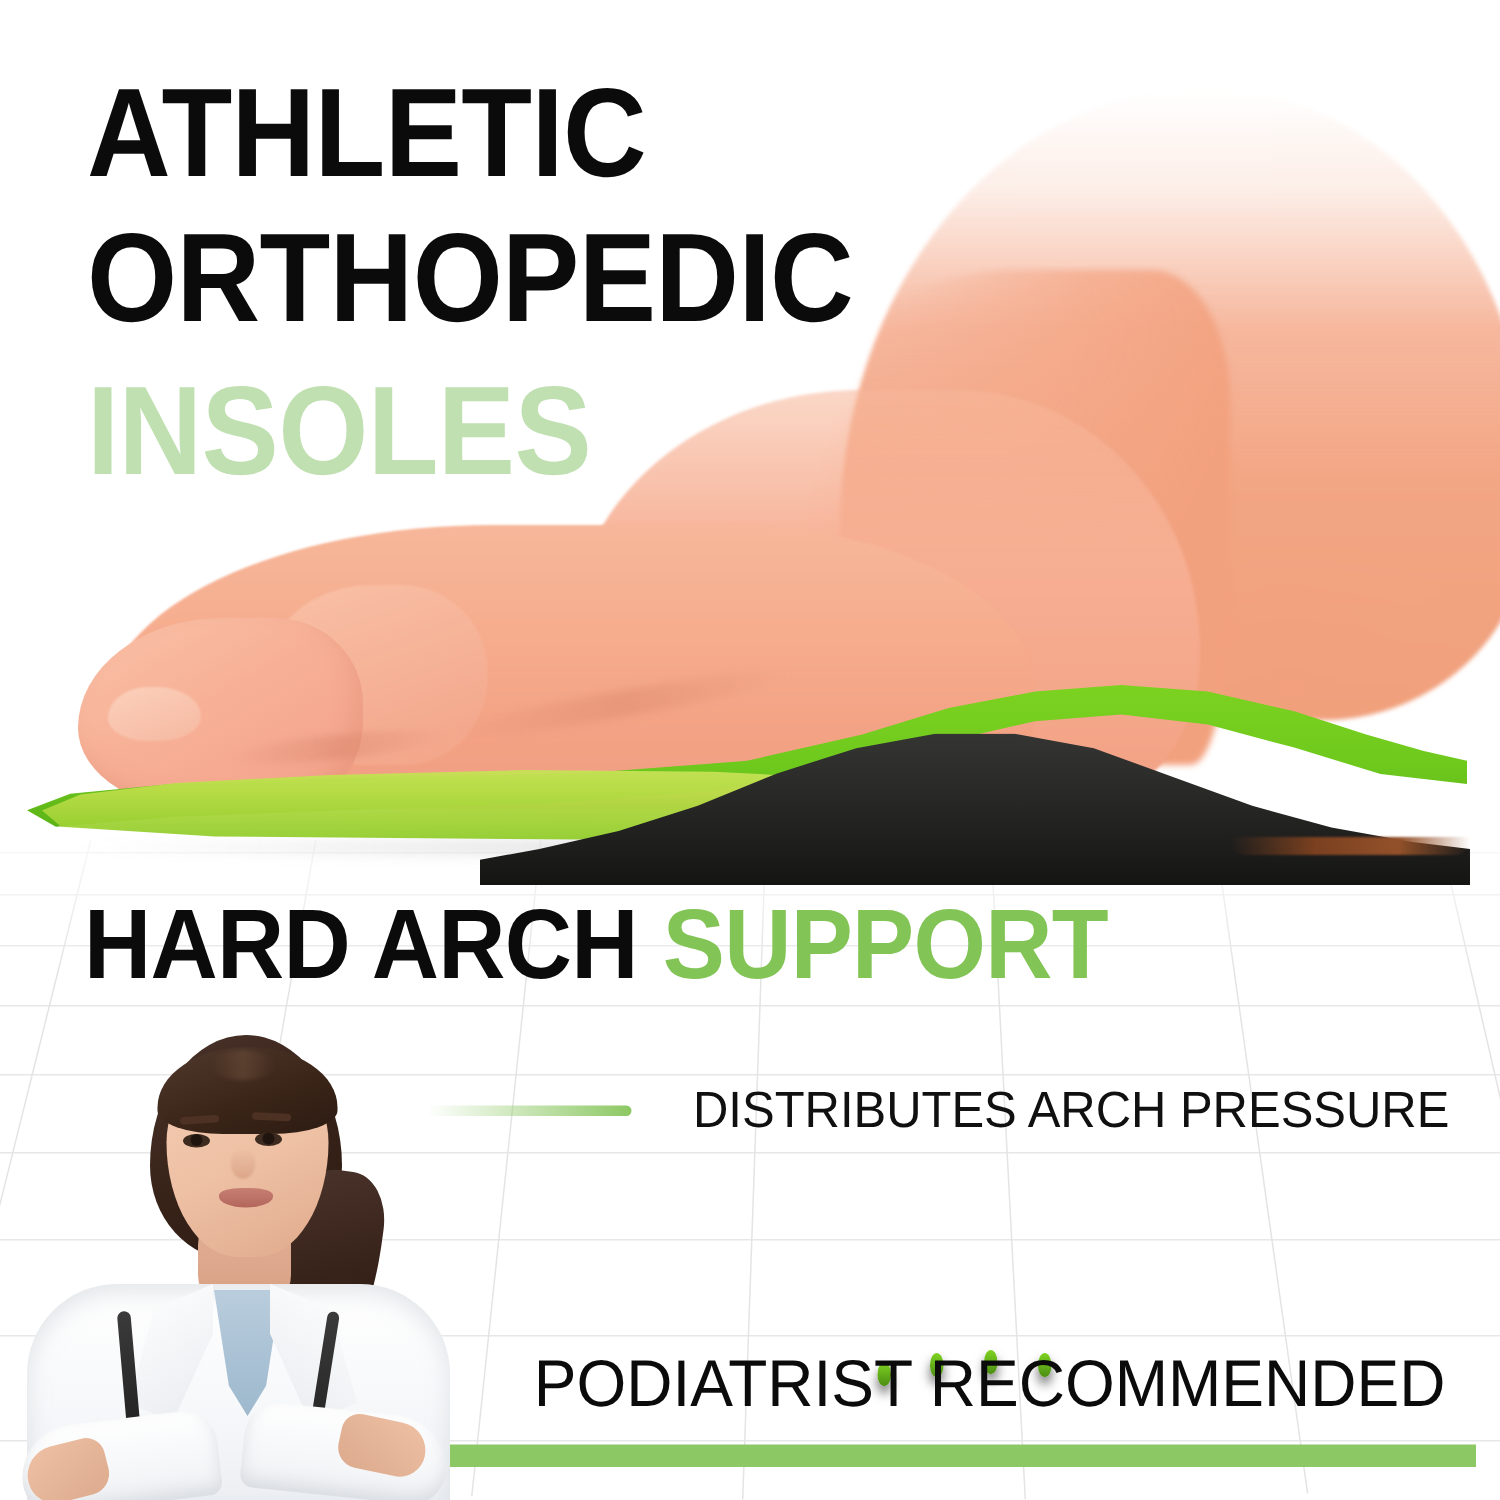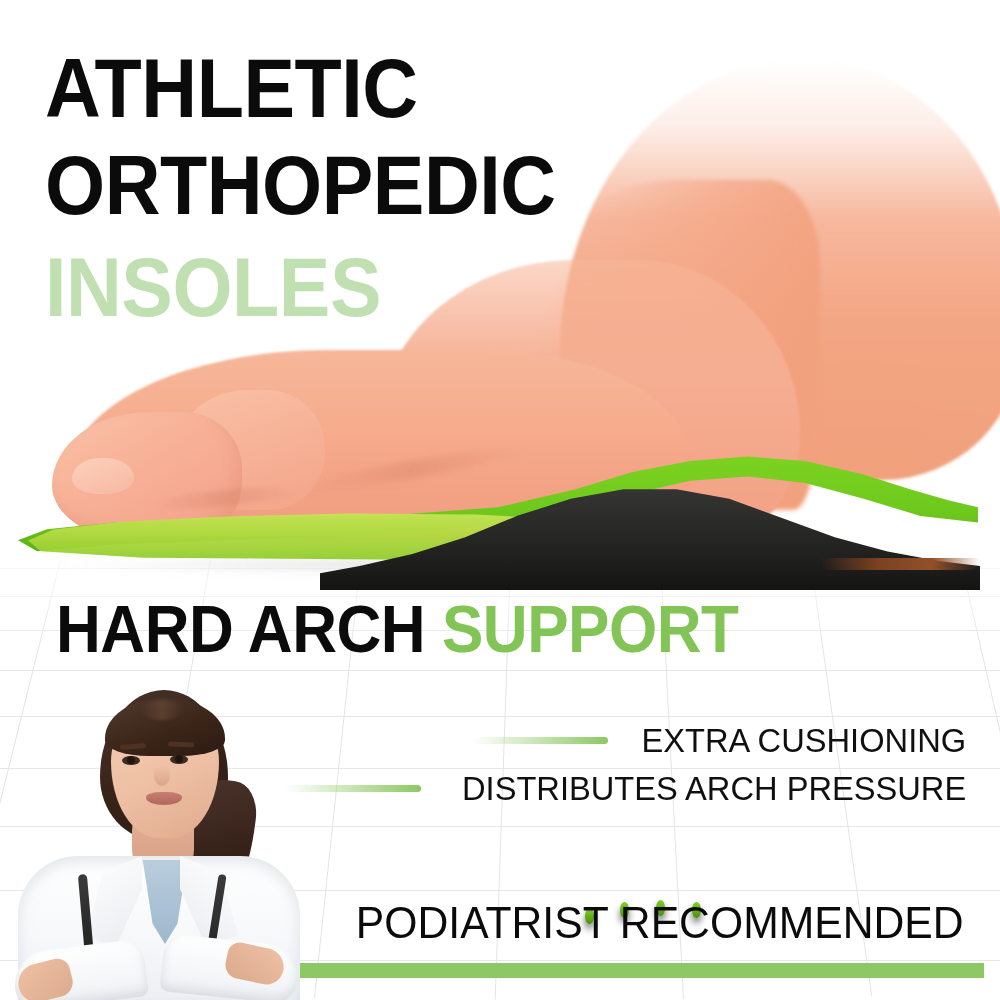--- a/index.html
+++ b/index.html
@@ -14,21 +14,21 @@
 
   
   .bg-grid { position:absolute; left:0; top:560px; width:1000px; height:440px; overflow:hidden; }
   .bg-grid .hline { position:absolute; left:0; width:1000px; height:1px; background:#e7e7e7; }
   .bg-grid .vline { position:absolute; top:0; height:440px; width:1px; background:#e4e4e4;
                     transform-origin:top center; }
   .bg-top-wash { position:absolute; left:0; top:530px; width:1000px; height:120px;
                  background:linear-gradient(to bottom,#fff 0%,rgba(255,255,255,0) 100%); }
 
   
-  .headline { position:absolute; left:45px; top:48px; z-index:6; }
+  .headline { position:absolute; left:58px; top:48px; z-index:6; }
   .hl-line {
     font-weight:700; color:#0b0b0b; line-height:0.97; letter-spacing:-0.5px;
     font-size:84px; white-space:nowrap;
     transform:scaleX(0.92); transform-origin:left center;
   }
   .hl-line.l2 { margin-top:16px; }
   .hl-insoles {
     font-weight:700; font-size:84px; line-height:1; letter-spacing:-0.5px;
     color:rgba(124,190,92,0.48); margin-top:18px; white-space:nowrap;
     transform:scaleX(0.92); transform-origin:left center;
@@ -358,24 +358,20 @@
   </div>
   <div class="ins-rim-hl"></div>
   <div class="ground-shadow"></div>
 
   <div class="subhead">
     <span class="dark">HARD ARCH</span>
     <span class="green">SUPPORT</span>
   </div>
 
   <div class="features">
-    <div class="feature-row">
-      <div class="feature-dash" style="width:136px"></div>
-      <div class="feature-label">EXTRA CUSHIONING</div>
-    </div>
     <div class="feature-row">
       <div class="feature-dash" style="width:136px"></div>
       <div class="feature-label">DISTRIBUTES ARCH PRESSURE</div>
     </div>
   </div>
 
   <div class="claim">PODIATRIST RECOMMENDED</div>
   <div class="claim-bar"></div>
 
   <div class="doctor">

